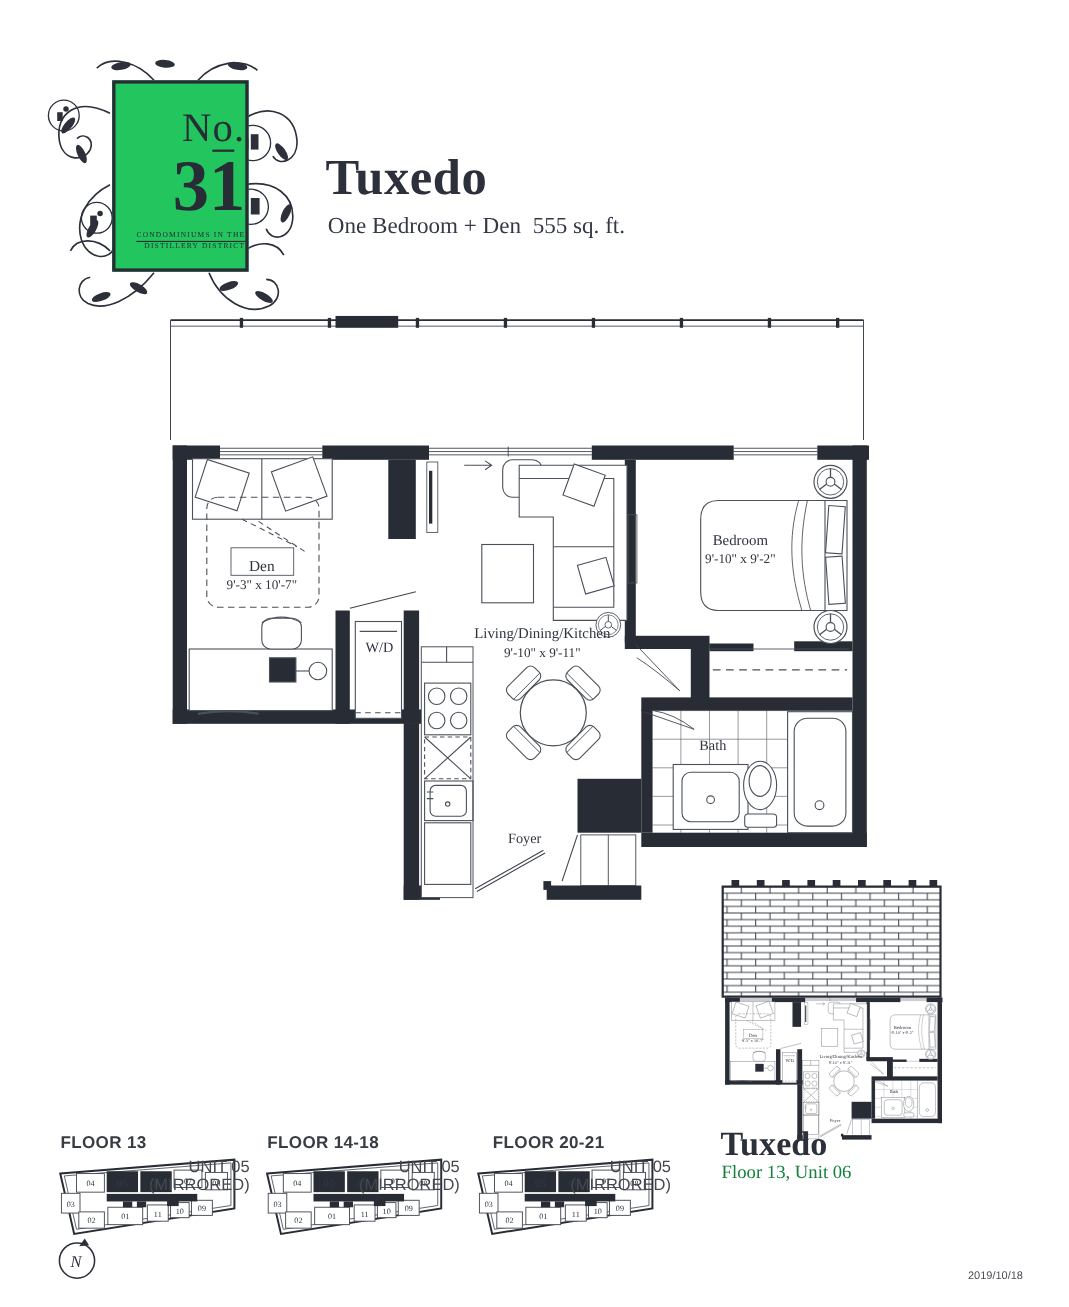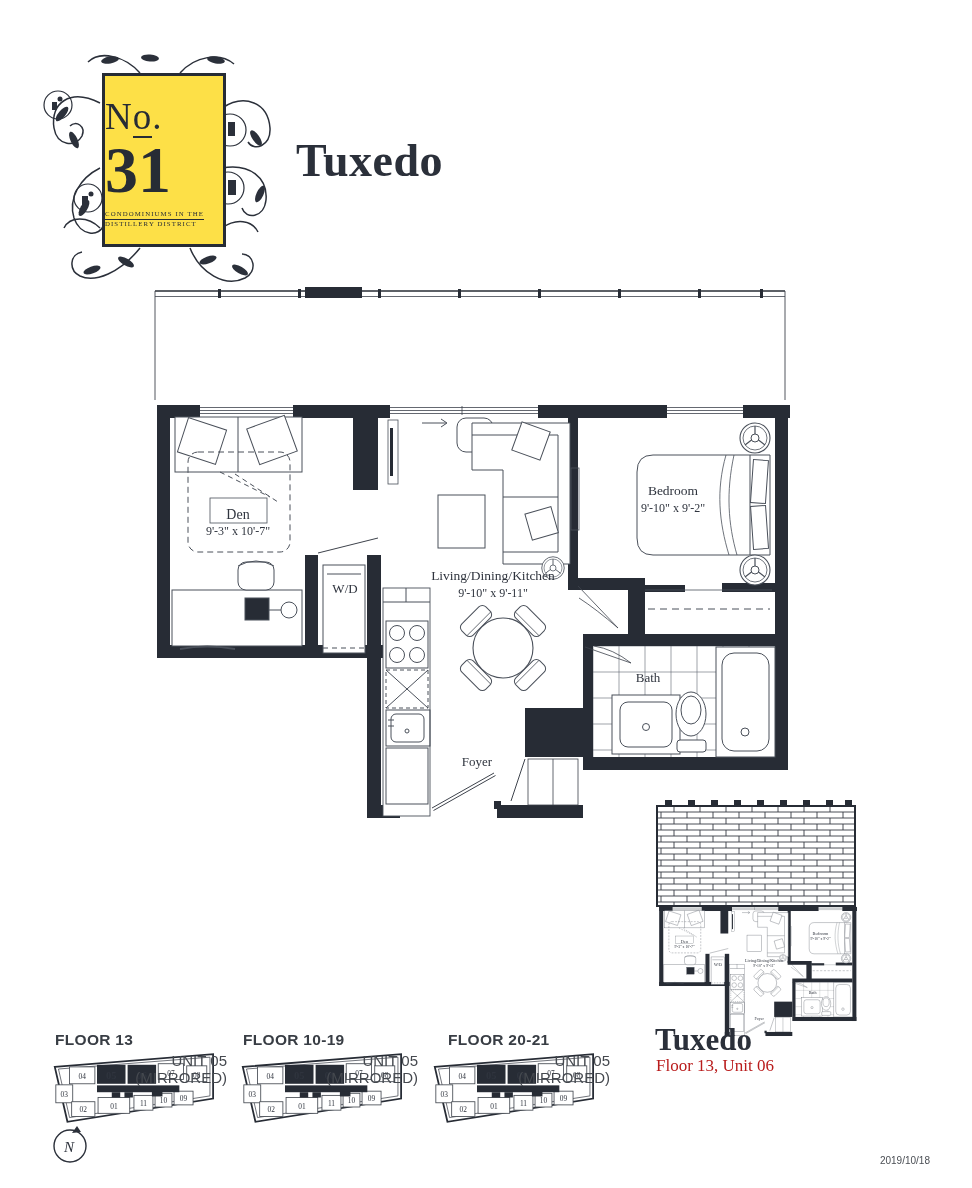--- a/index.html
+++ b/index.html
@@ -1,32 +1,32 @@
 <!DOCTYPE html>
 <html><head>
 <meta charset="utf-8">
 <style>
   html,body{margin:0;padding:0;background:#ffffff;}
   .page{position:relative;width:972px;height:1188px;background:#fff;overflow:hidden;
         font-family:"Liberation Serif",serif;color:#2f343e;}
   .abs{position:absolute;}
   
   .logo-box{position:absolute;left:102px;top:73px;width:118px;height:168px;
-            border:3px solid #272c35;background:#fde047;text-align:left;}
+            border:3px solid #272c35;background:#22c55e;text-align:right;}
   .logo-no{margin-top:22px;font-size:37px;letter-spacing:1px;color:#272c35;line-height:1;}
   .logo-no .o{display:inline-block;border-bottom:2px solid #272c35;padding-bottom:1px;}
   .logo-31{font-size:66px;font-weight:bold;color:#272c35;line-height:.92;margin-top:2px;}
   .logo-tag{font-family:"Liberation Serif",serif;font-size:6.8px;letter-spacing:1.1px;color:#272c35;}
   .logo-tag.first{margin-top:9px;border-bottom:.5px solid #272c35;display:inline-block;padding-bottom:2px;}
   
   .title{left:296px;top:134px;font-size:46px;font-weight:bold;color:#2b303a;letter-spacing:.5px;}
   .subtitle{left:298px;top:193px;font-size:21px;color:#343944;white-space:pre;}
   
   .mini-title{left:655px;top:1022px;font-size:31px;font-weight:bold;color:#2b303a;}
-  .mini-sub{left:656px;top:1056px;font-size:17px;color:#b91c1c;}
+  .mini-sub{left:656px;top:1056px;font-size:17px;color:#15803d;}
   
   .kp-label{font-family:"Liberation Sans",sans-serif;font-size:15.5px;font-weight:700;
             color:#383d44;letter-spacing:.3px;top:1031px;}
   .kp-unit{font-family:"Liberation Sans",sans-serif;font-size:15px;color:#45494f;
            text-align:right;line-height:17px;top:1052px;width:120px;}
   
   .disclaimer{left:118px;top:1141px;width:812px;text-align:right;
               font-family:"Liberation Sans",sans-serif;font-size:9.6px;color:#3f444b;}
   .date{left:820px;top:1155px;width:110px;text-align:right;
         font-family:"Liberation Sans",sans-serif;font-size:10px;color:#4a4e54;}
@@ -305,20 +305,21 @@
     </g>
   </svg>
   <div class="logo-box">
     <div class="logo-no"><span>N</span><span class="o">o</span><span>.</span></div>
     <div class="logo-31">31</div>
     <div><span class="logo-tag first">CONDOMINIUMS IN THE</span></div>
     <div class="logo-tag">DISTILLERY DISTRICT</div>
   </div>
 
   <div class="abs title">Tuxedo</div>
+  <div class="abs subtitle">One Bedroom + Den  555 sq. ft.</div>
 
   <svg class="abs" style="left:150px;top:287px" width="640" height="548">
     <use href="#sym-balcony" x="0" y="0" width="640" height="115"></use>
     <use href="#sym-unit" x="0" y="115" width="640" height="430"></use>
   </svg>
 
   <svg class="abs" style="left:655px;top:800px" width="206" height="246">
     <g fill="#272c35">
       <rect x="10" y="0" width="7" height="6"></rect>
         <rect x="33" y="0" width="7" height="6"></rect>
@@ -338,21 +339,21 @@
 
   <div class="abs kp-label" style="left:55px">FLOOR 13</div>
   <svg class="abs" style="left:50px;top:1050px" width="170" height="76">
       <use href="#sym-keyplan" width="170" height="76"></use>
     </svg>
   <div class="abs kp-unit" style="left:107px">
     <div>UNIT 05</div>
       <div>(MIRRORED)</div>
   </div>
 
-  <div class="abs kp-label" style="left:243px">FLOOR 10-19</div>
+  <div class="abs kp-label" style="left:243px">FLOOR 14-18</div>
   <svg class="abs" style="left:238px;top:1050px" width="170" height="76">
       <use href="#sym-keyplan" width="170" height="76"></use>
     </svg>
   <div class="abs kp-unit" style="left:298px">
     <div>UNIT 05</div>
       <div>(MIRRORED)</div>
   </div>
 
   <div class="abs kp-label" style="left:448px">FLOOR 20-21</div>
   <svg class="abs" style="left:430px;top:1050px" width="170" height="76">

